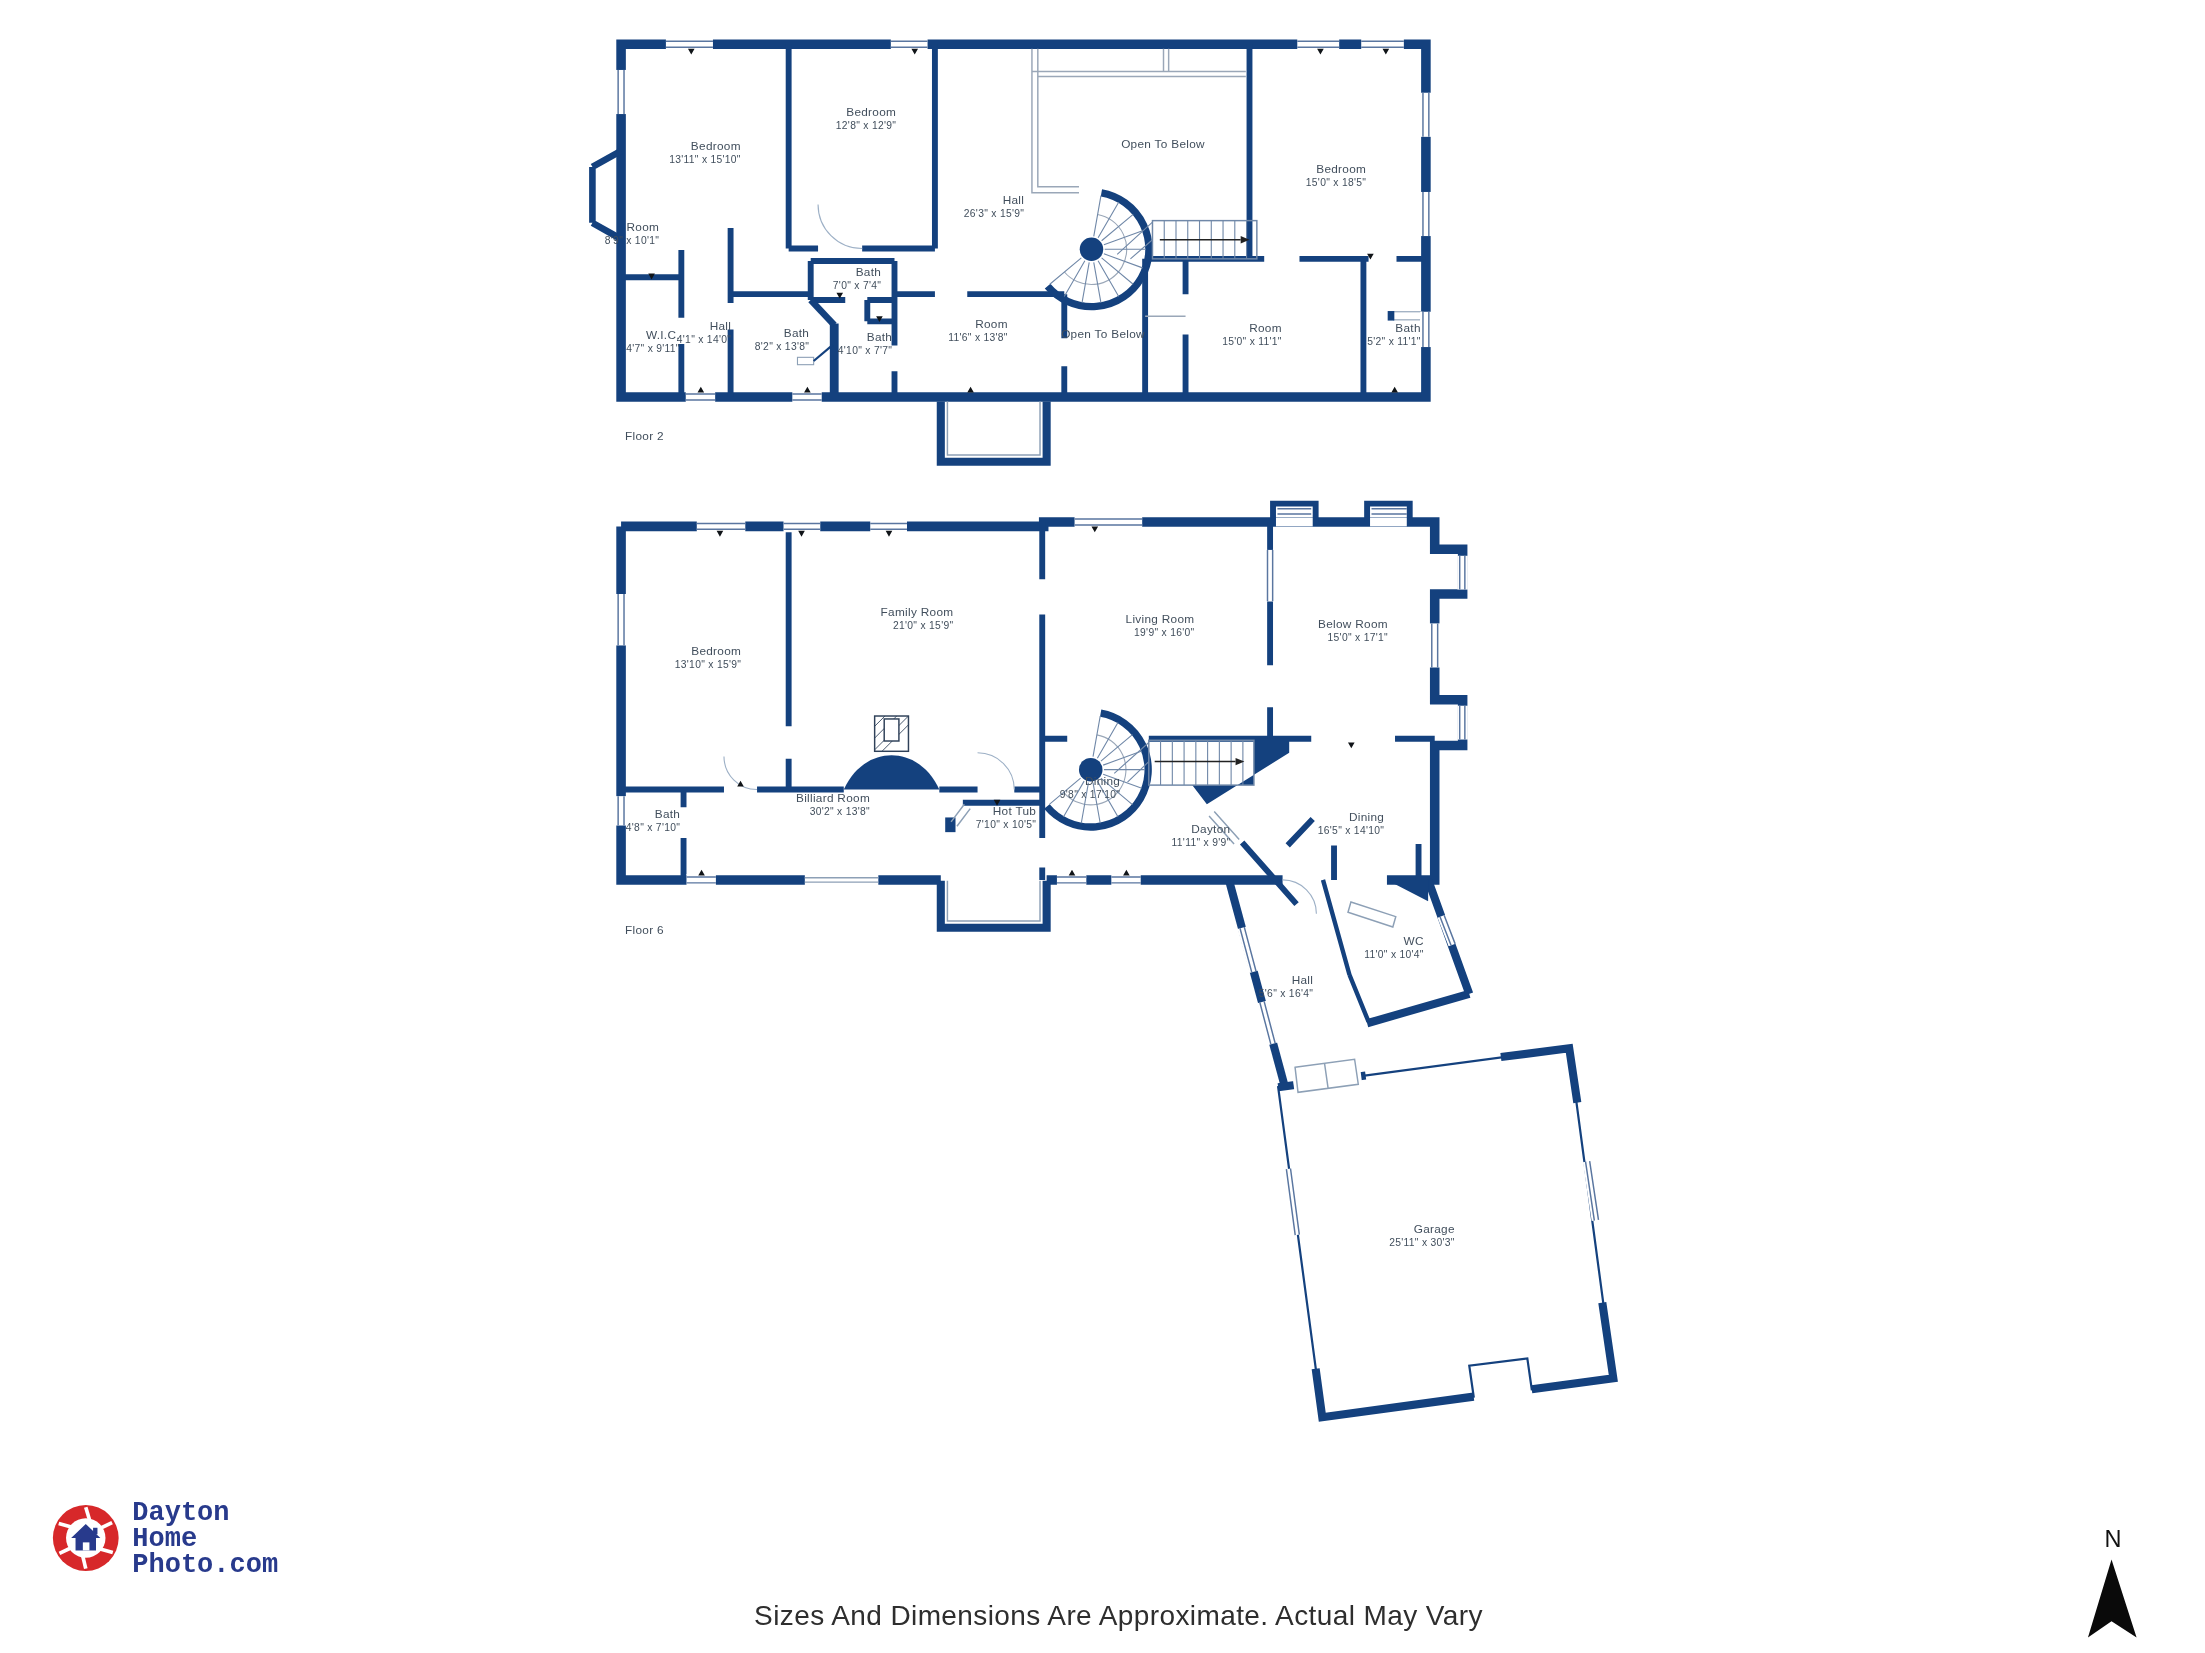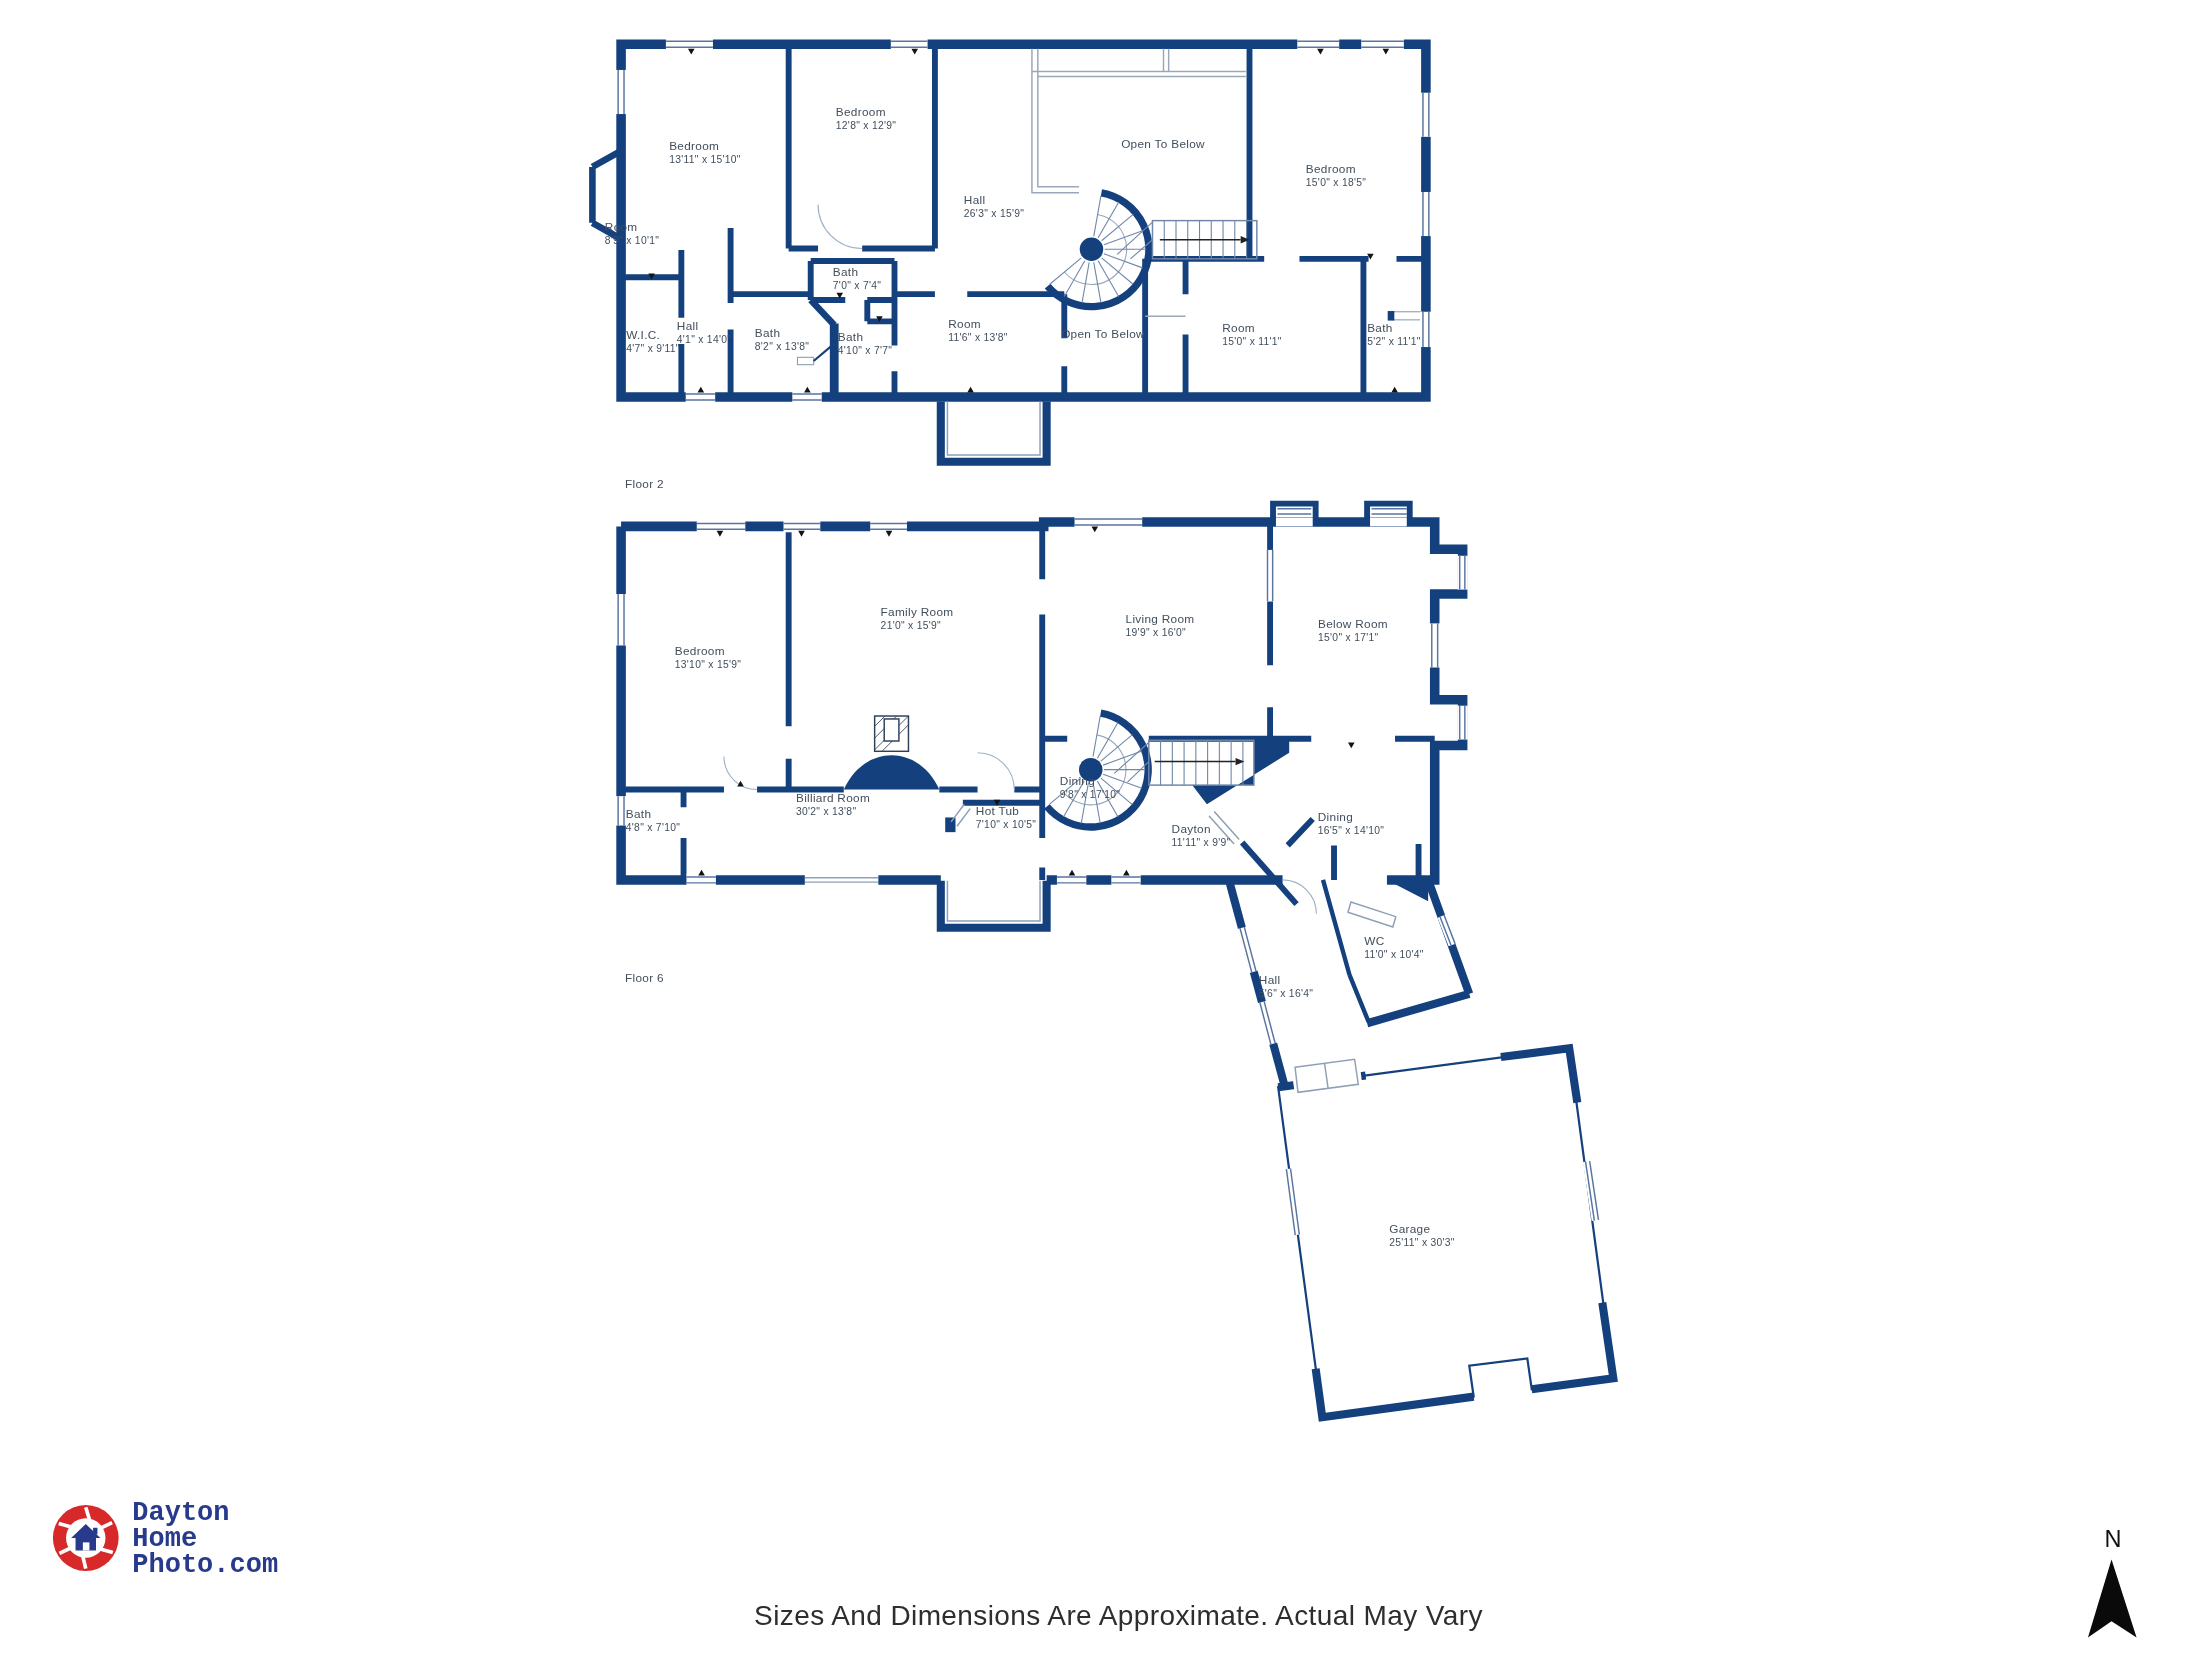--- a/index.html
+++ b/index.html
@@ -1,22 +1,22 @@
 <!DOCTYPE html>
 <html style="font-size:11.8px"><head>
 <meta charset="utf-8">
 <style>
   html,body{margin:0;padding:0;background:#ffffff;}
   body{width:2205px;height:1654px;position:relative;font-family:"Liberation Sans",sans-serif;overflow:hidden;}
   #plan-svg{position:absolute;left:0;top:0;}
-  .rlabel{position:absolute;transform:translate(-50%,-50%);text-align:left;color:#414e5c;white-space:nowrap;line-height:12.5px;}
+  .rlabel{position:absolute;transform:translate(-50%,-50%);text-align:right;color:#414e5c;white-space:nowrap;line-height:12.5px;}
   .rname{display:block;font-size:11.8px;letter-spacing:0.3px;}
   .rdims{display:block;font-size:10.3px;letter-spacing:0.3px;margin-top:1.5px;}
   .rdims:empty{display:none;}
-  .caption{position:absolute;font-size:11.8px;color:#414e5c;letter-spacing:0.3px;margin-top:48px;}
+  .caption{position:absolute;font-size:11.8px;color:#414e5c;letter-spacing:0.3px;}
   .disclaimer{position:absolute;left:0;right:0;top:1600px;text-align:center;font-size:28px;color:#2e2e2e;letter-spacing:0.4px;margin-left:32px;}
   .logo{position:absolute;left:51px;top:1500px;display:flex;align-items:flex-start;}
   .logo-text{margin-left:10.3px;color:#283a8c;font-weight:bold;font-size:27px;line-height:26px;letter-spacing:0;font-family:Liberation Mono, monospace;}
   .compass{position:absolute;left:2085px;top:1526px;width:56px;text-align:center;}
   .compass-n{display:block;font-size:23.5px;color:#111;margin-bottom:1.5px;}
 </style>
 </head>
 <body>
 
 <svg id="plan-svg" width="2205" height="1654" viewBox="0 0 3000 2250">

